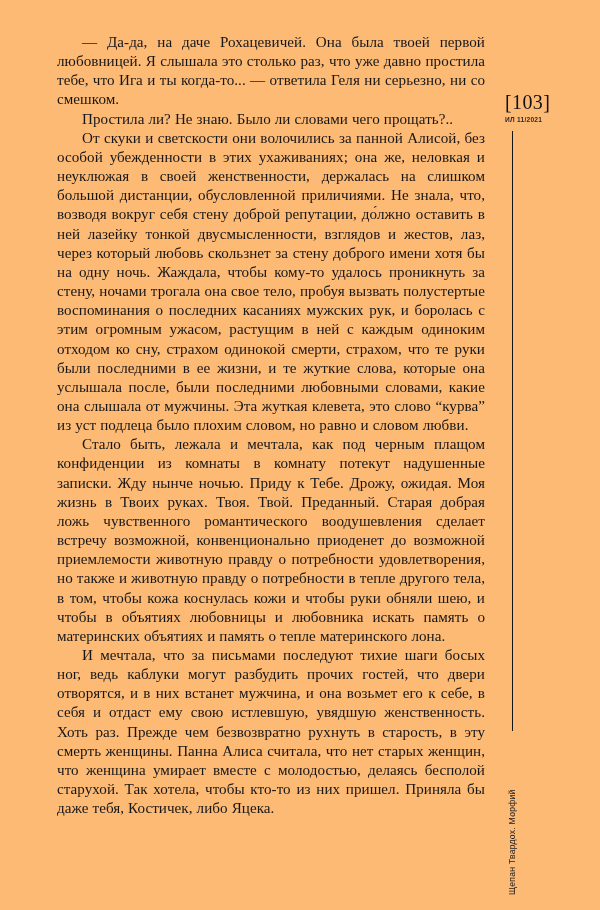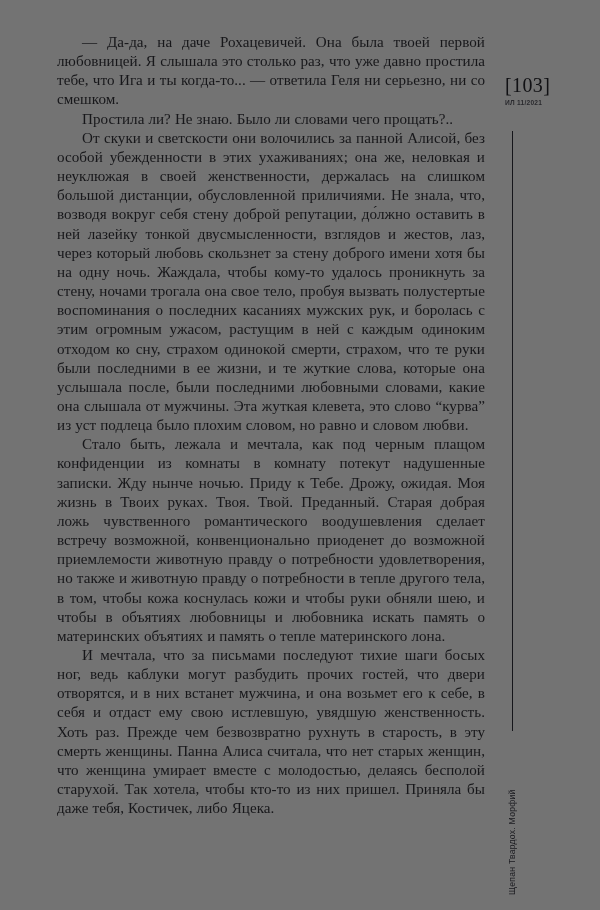--- a/index.html
+++ b/index.html
@@ -14,21 +14,21 @@
     position: relative;
     overflow: hidden;
     font-family: "Liberation Serif", "DejaVu Serif", serif;
     color: #17171a;
   }
 
   
   .page {
     position: absolute;
     inset: 0;
-    background: #737373;
+    background: #fdba74;
     padding-left: 46px;
   }
 
   
   .text-column {
     position: absolute;
     left: 57px;
     top: 33px;
     width: 428px;
   }
@@ -42,21 +42,21 @@
     letter-spacing: 0.05px;
     word-spacing: 0.2px;
     -webkit-hyphens: none;
     hyphens: none;
   }
 
   
   .folio-block {
     position: absolute;
     left: 505px;
-    top: 73px;
+    top: 90px;
     width: 90px;
     text-align: left;
   }
   .folio-number {
     font-family: "Liberation Serif", "DejaVu Serif", serif;
     font-size: 20px;
     line-height: 24px;
     color: #111114;
     letter-spacing: 0.4px;
   }

